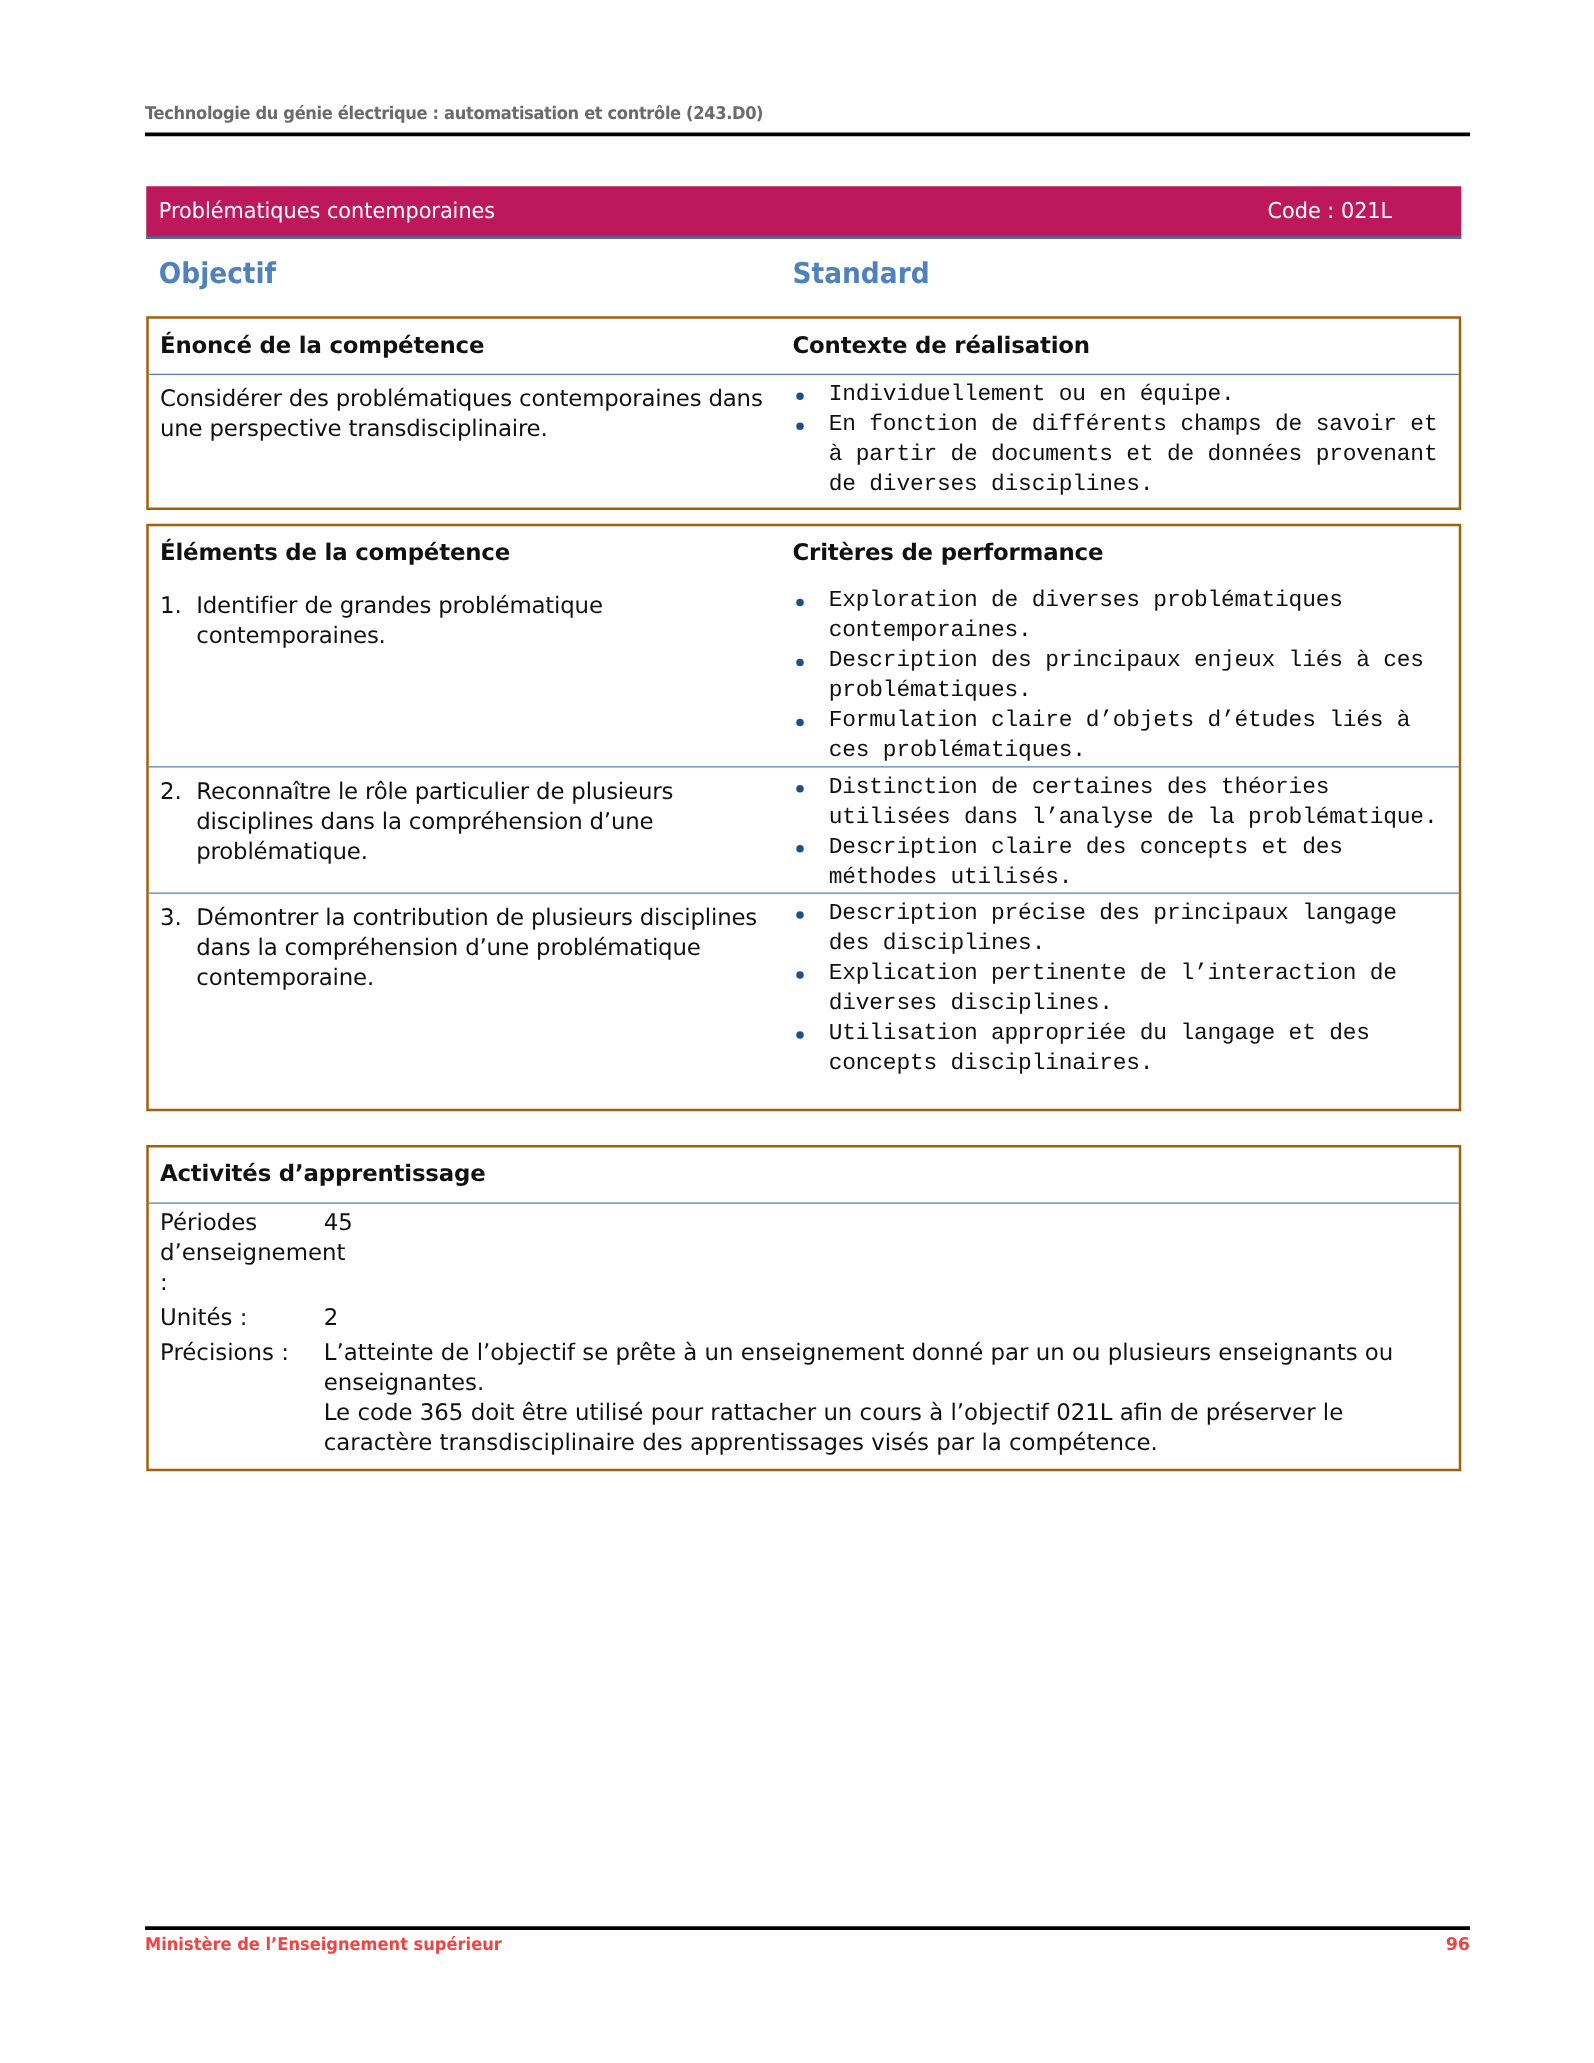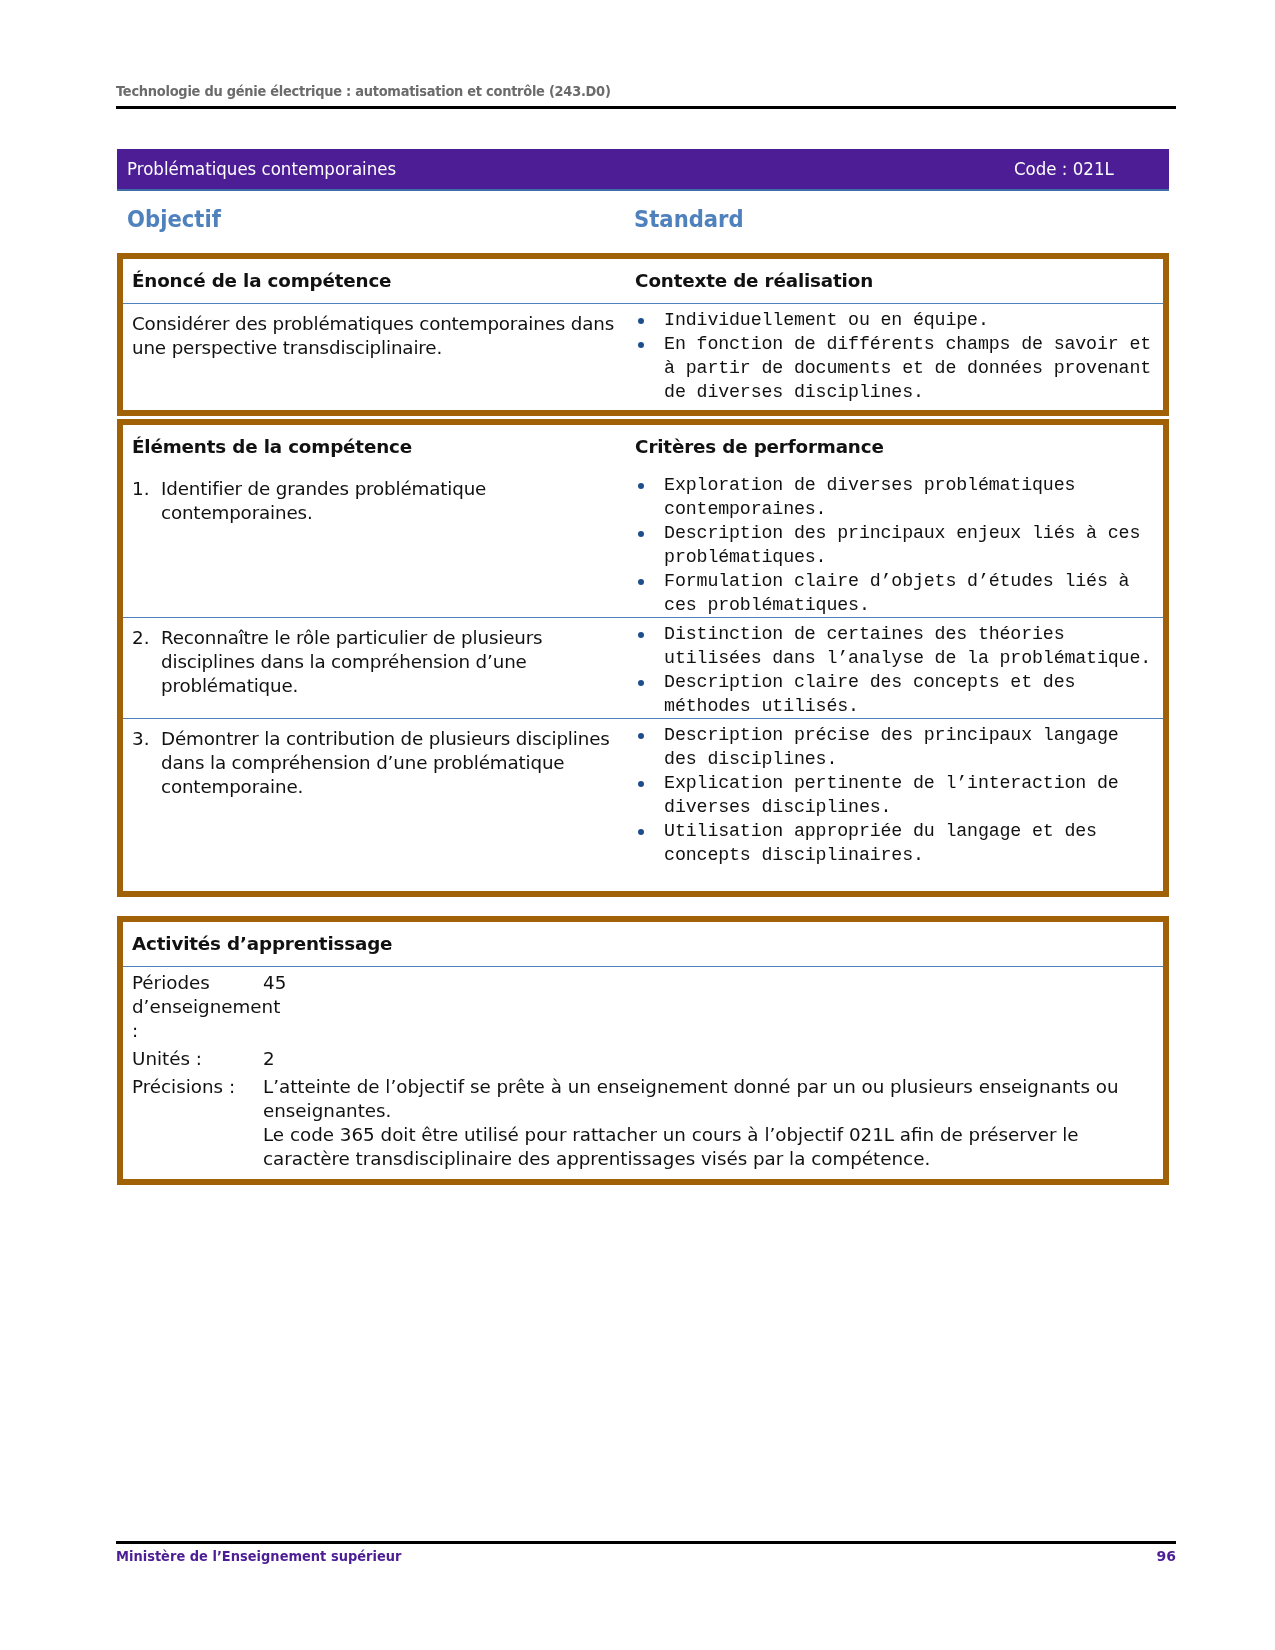--- a/index.html
+++ b/index.html
@@ -1,48 +1,48 @@
 <!DOCTYPE html>
 <html><head>
 <meta charset="utf-8">
 <style>
   html, body { margin: 0; padding: 0; background: #ffffff; }
   body { width: 1275px; height: 1650px; position: relative; font-family: "DejaVu Sans", sans-serif; color: #111; }
   .page-header { position: absolute; left: 116px; top: 83px; width: 1060px; }
   .page-header .title { font-family: "DejaVu Sans", sans-serif; font-weight: bold; font-size: 14px; color: #6b6b6b; letter-spacing: -0.3px; transform: scaleX(0.93); transform-origin: left; white-space: nowrap; }
   .page-header .rule { margin-top: 7px; height: 3px; background: #000; }
 
-  .banner { position: absolute; left: 117px; top: 149px; width: 1052px; height: 42px; background: #4c1d95; color: #ffffff; font-size: 17.5px; display: flex; align-items: center; justify-content: space-between; box-sizing: border-box; padding: 0 50px 0 10px; border-bottom: 2px solid #3f6fa8; }
+  .banner { position: absolute; left: 117px; top: 149px; width: 1052px; height: 42px; background: #be185d; color: #ffffff; font-size: 17.5px; display: flex; align-items: center; justify-content: space-between; box-sizing: border-box; padding: 0 50px 0 10px; border-bottom: 2px solid #3f6fa8; }
   .banner span { transform: scaleX(0.95); transform-origin: left; white-space: nowrap; }
   .cols-head { position: absolute; left: 127px; top: 206px; width: 1040px; font-size: 23px; font-weight: bold; color: #4f81bd; }
   .cols-head .objectif { position: absolute; left: 0; transform: scaleX(0.92); transform-origin: left; }
   .cols-head .standard { position: absolute; left: 507px; transform: scaleX(0.92); transform-origin: left; }
 
-  .box { position: absolute; left: 117px; width: 1052px; border: 6px solid #a16207; box-sizing: border-box; }
+  .box { position: absolute; left: 117px; width: 1052px; border: 2px solid #a16207; box-sizing: border-box; }
   .row { display: flex; border-top: 1px solid #4f81bd; }
   .row:first-child { border-top: none; }
   .cell { box-sizing: border-box; font-size: 18.3px; line-height: 24px; }
   .cell.left { width: 505px; padding: 6px 8px 6px 9px; }
   .cell.right { width: 541px; padding: 6px 8px 6px 10px; }
   .hdr .cell { font-weight: bold; height: 44px; display: flex; align-items: center; padding-top: 0; padding-bottom: 0; }
   .txt { display: inline-block; letter-spacing: -0.15px; }
 
   ul.bullets { list-style: none; margin: 0; padding: 0; font-family: Liberation Mono, monospace; }
   ul.bullets li { position: relative; padding-left: 29px; }
   ul.bullets li .dot { position: absolute; left: 3px; top: 10px; width: 6px; height: 6px; border-radius: 50%; background: #1f4e8c; }
   .num-item { position: relative; padding-left: 29px; }
   .num-item .num { position: absolute; left: 0; top: 0; }
 
   .acts .line { display: flex; font-size: 18.3px; line-height: 24px; }
   .acts .lbl { width: 131px; flex: none; }
   .acts .val { flex: 1; }
 
   .page-footer { position: absolute; left: 116px; top: 1541px; width: 1060px; }
   .page-footer .rule { height: 3px; background: #000; }
-  .page-footer .row2 { display: flex; justify-content: space-between; margin-top: 4px; font-weight: bold; font-size: 14px; color: #4c1d95; }
+  .page-footer .row2 { display: flex; justify-content: space-between; margin-top: 4px; font-weight: bold; font-size: 14px; color: #ef4444; }
   .page-footer .row2 span:first-child { transform: scaleX(0.93); transform-origin: left; white-space: nowrap; }
 </style>
 </head>
 <body>
 
 <div class="page-header">
   <div class="title">Technologie du génie électrique : automatisation et contrôle (243.D0)</div>
   <div class="rule"></div>
 </div>
 

